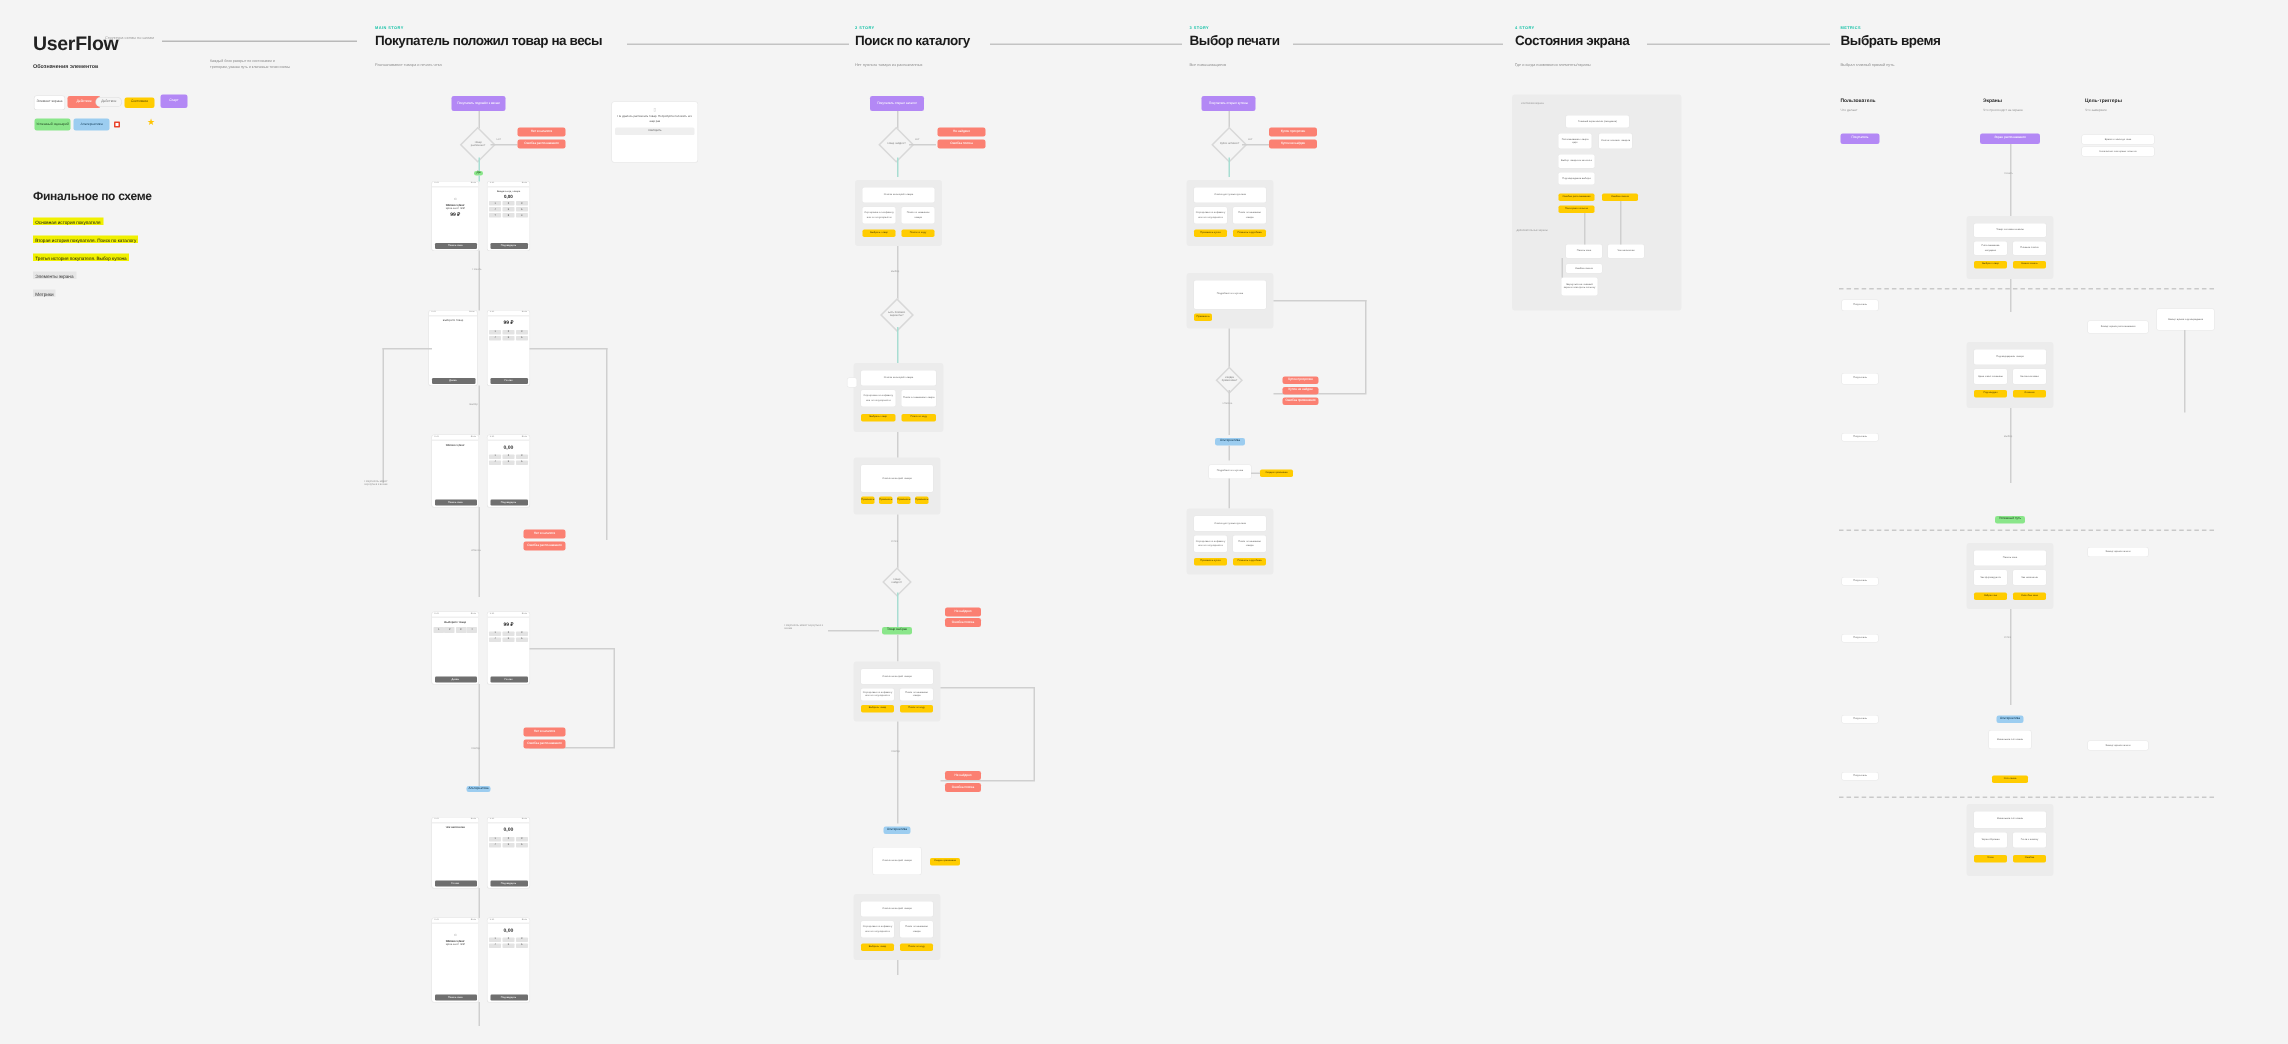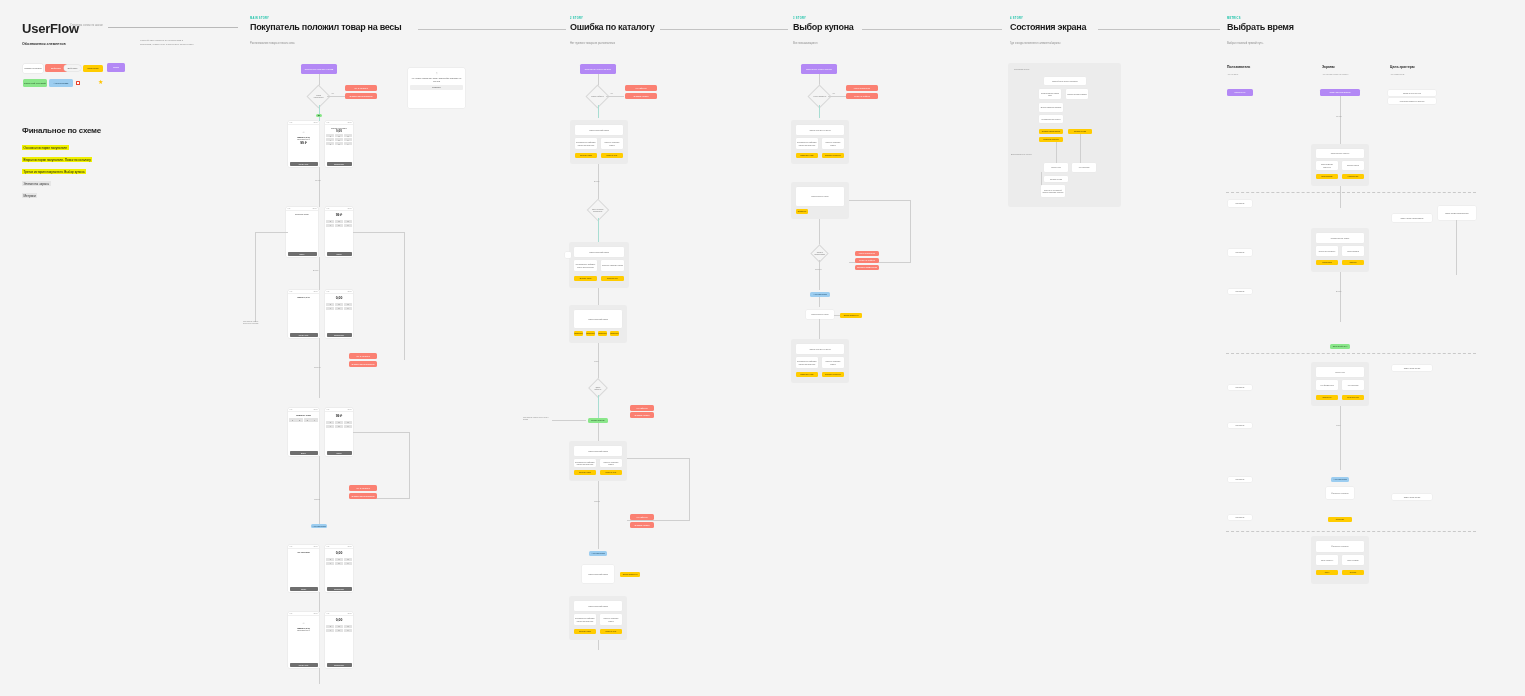--- a/index.html
+++ b/index.html
@@ -114,26 +114,26 @@
   <div class="nav-item hl" style="top:169px;">Третья история покупателя. Выбор купона</div>
   <div class="nav-item plain" style="top:181px;">Элементы экрана</div>
   <div class="nav-item plain" style="top:193px;">Метрики</div>
 
   <div class="sec-tag" style="left:250px;">MAIN STORY</div>
   <div class="sec-title" style="left:250px;">Покупатель положил товар на весы</div>
   <div class="sec-sub" style="left:250px;">Распознавание товара и печать чека</div>
   <div class="sec-rule" style="left:418px; width:148px;"></div>
 
   <div class="sec-tag" style="left:570px;">2 STORY</div>
-  <div class="sec-title" style="left:570px;">Ошибка по каталогу</div>
+  <div class="sec-title" style="left:570px;">Поиск по каталогу</div>
   <div class="sec-sub" style="left:570px;">Нет нужного товара из распознанных</div>
   <div class="sec-rule" style="left:660px; width:128px;"></div>
 
   <div class="sec-tag" style="left:793px;">3 STORY</div>
-  <div class="sec-title" style="left:793px;">Выбор купона</div>
+  <div class="sec-title" style="left:793px;">Выбор печати</div>
   <div class="sec-sub" style="left:793px;">Все повышающиеся</div>
   <div class="sec-rule" style="left:862px; width:140px;"></div>
 
   <div class="sec-tag" style="left:1010px;">4 STORY</div>
   <div class="sec-title" style="left:1010px;">Состояния экрана</div>
   <div class="sec-sub" style="left:1010px;">Где и когда появляются элементы/экраны</div>
   <div class="sec-rule" style="left:1098px; width:122px;"></div>
 
   <div class="sec-tag" style="left:1227px;">METRICS</div>
   <div class="sec-title" style="left:1227px;">Выбрать время</div>

